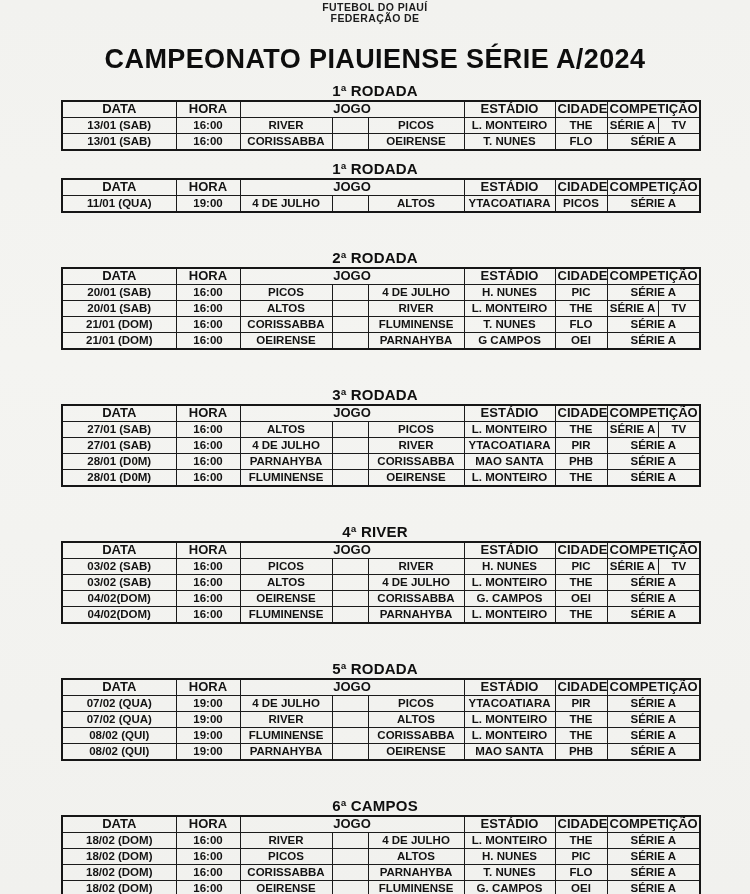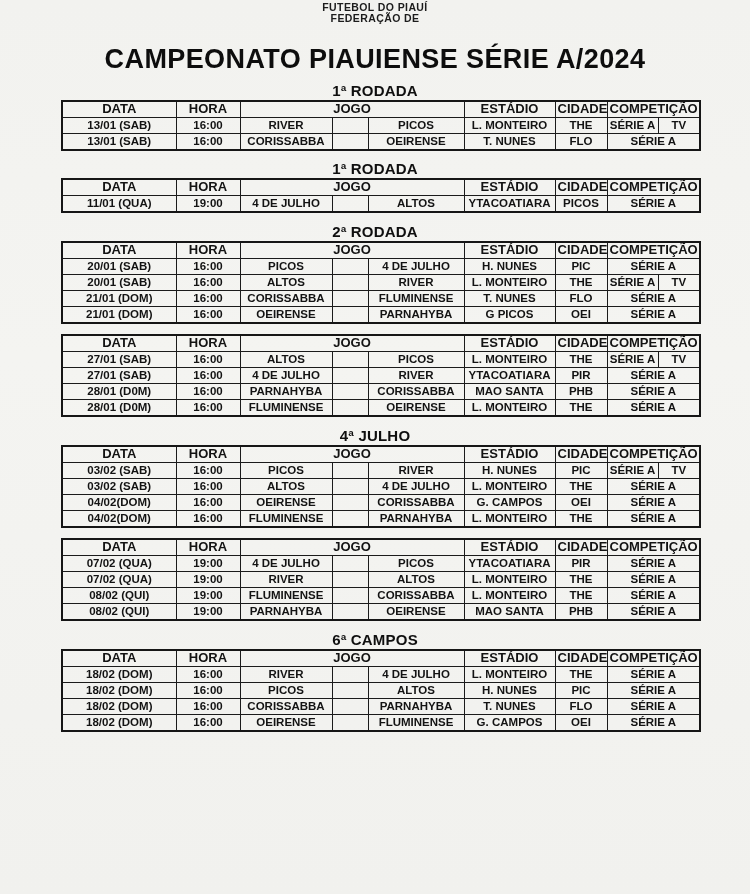--- a/index.html
+++ b/index.html
@@ -16,21 +16,21 @@
   .org {
     text-align:center; padding-top:2px;
     font-size:10.5px; font-weight:bold; line-height:1.05; letter-spacing:0.4px;
     color:#1c1c1c;
   }
   .page-title {
     text-align:center; margin:20px 0 0 0;
     font-size:27px; font-weight:bold; letter-spacing:0.4px;
     color:#0d0d0d;
   }
-  .round-section { margin-top:10px; }
+  .round-section { margin-top:36px; }
   .round-section:nth-child(1) { margin-top:7px; }
   .round-section:nth-child(2) { margin-top:9px; }
   .round-title {
     text-align:center; font-size:15px; font-weight:bold; margin:0 0 1px 0;
     color:#0f0f0f; letter-spacing:0.2px;
   }
   table.schedule {
     border-collapse:collapse; table-layout:fixed;
     width:638px; margin-left:61px;
     border:2.5px solid #161616;
@@ -200,28 +200,29 @@
               <td>T. NUNES</td>
               <td>FLO</td>
               <td colspan="2">SÉRIE A</td>
             </tr>
             <tr>
               <td>21/01 (DOM)</td>
               <td>16:00</td>
               <td>OEIRENSE</td>
               <td></td>
               <td>PARNAHYBA</td>
-              <td>G PICOS</td>
+              <td>G CAMPOS</td>
               <td>OEI</td>
               <td colspan="2">SÉRIE A</td>
             </tr>
           </tbody>
         </table>
       </div>
       <div class="round-section">
+        <div class="round-title">3ª RODADA</div>
         <table class="schedule">
           <colgroup>
             <col class="c-date">
             <col class="c-time">
             <col class="c-home">
             <col class="c-mid">
             <col class="c-away">
             <col class="c-stad">
             <col class="c-city">
             <col class="c-comp">
@@ -276,21 +277,21 @@
               <td></td>
               <td>OEIRENSE</td>
               <td>L. MONTEIRO</td>
               <td>THE</td>
               <td colspan="2">SÉRIE A</td>
             </tr>
           </tbody>
         </table>
       </div>
       <div class="round-section">
-        <div class="round-title">4ª JULHO</div>
+        <div class="round-title">4ª RIVER</div>
         <table class="schedule">
           <colgroup>
             <col class="c-date">
             <col class="c-time">
             <col class="c-home">
             <col class="c-mid">
             <col class="c-away">
             <col class="c-stad">
             <col class="c-city">
             <col class="c-comp">
@@ -345,20 +346,21 @@
               <td></td>
               <td>PARNAHYBA</td>
               <td>L. MONTEIRO</td>
               <td>THE</td>
               <td colspan="2">SÉRIE A</td>
             </tr>
           </tbody>
         </table>
       </div>
       <div class="round-section">
+        <div class="round-title">5ª RODADA</div>
         <table class="schedule">
           <colgroup>
             <col class="c-date">
             <col class="c-time">
             <col class="c-home">
             <col class="c-mid">
             <col class="c-away">
             <col class="c-stad">
             <col class="c-city">
             <col class="c-comp">

